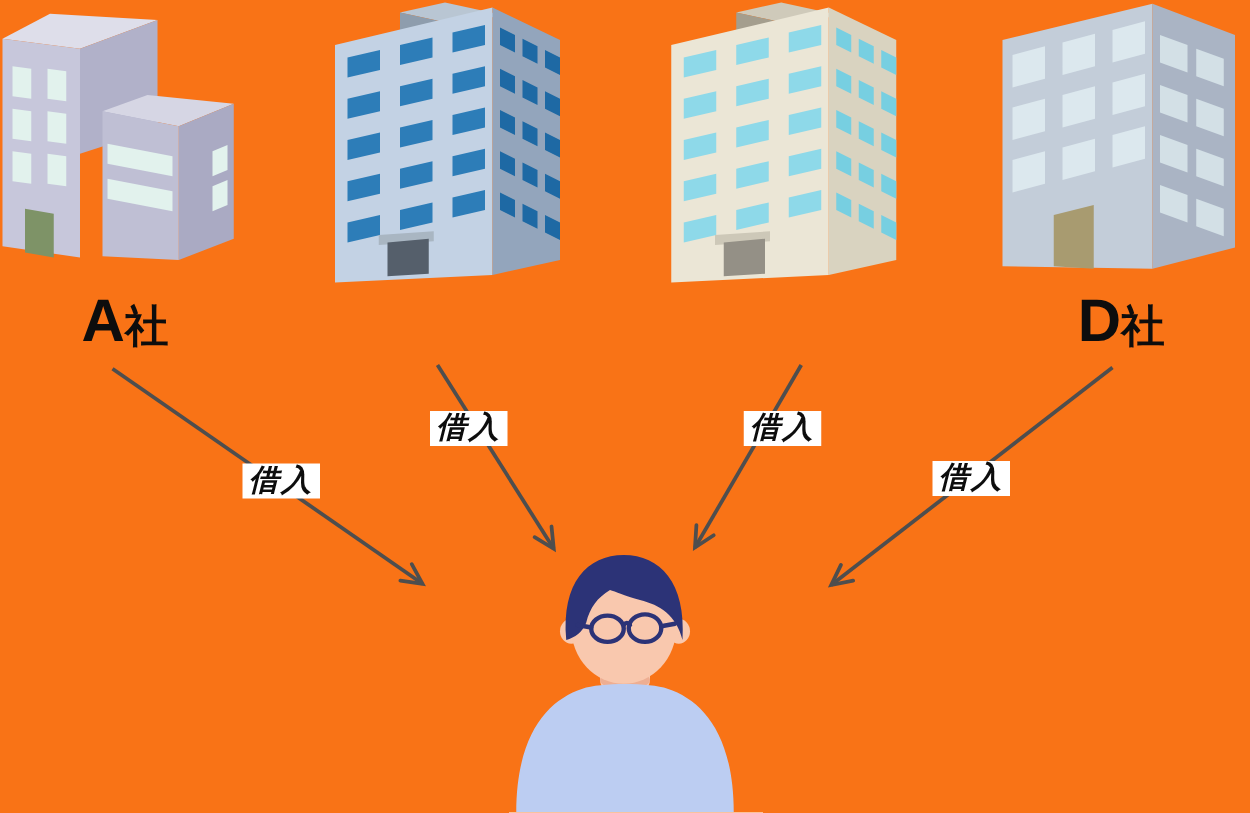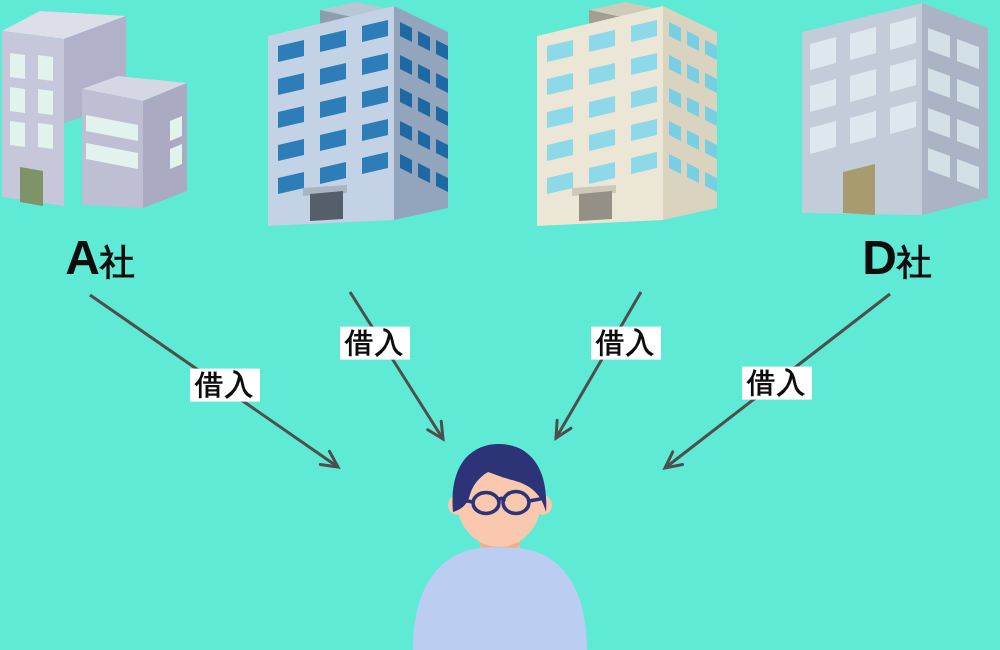--- a/index.html
+++ b/index.html
@@ -1,30 +1,30 @@
 <!DOCTYPE html>
 <html><head>
 <meta charset="utf-8">
 <style>
   html,body{margin:0;padding:0;background:#ffffff;}
   .canvas{
-    position:relative;width:1000px;height:650px;background:#5eead4;overflow:hidden;
+    position:relative;width:1000px;height:650px;background:#f97316;overflow:hidden;
     font-family:"Liberation Sans","DejaVu Sans",sans-serif;
   }
   .bldg,.layer,.person{position:absolute;}
   .company-label{
     position:absolute;transform:translate(-50%,-50%);
     font-weight:bold;color:#0d0d0d;white-space:nowrap;line-height:1;
   }
   .company-label .letter{font-size:48px;}
   .company-label .suffix{font-size:35px;}
   .loan-label{
     position:absolute;transform:translate(-50%,-50%);
-    font-weight:bold;font-size:28px;color:#0d0d0d;background:#ffffff;
-    padding:1px 5px;letter-spacing:2px;white-space:nowrap;line-height:1.1;
+    font-weight:bold;font-size:24px;color:#0d0d0d;background:#ffffff;
+    padding:1px 5px;letter-spacing:2px;white-space:nowrap;line-height:1.1;font-style:italic;
   }
 </style>
 </head>
 <body>
 
 <div class="canvas">
 
   <svg width="0" height="0" style="position:absolute">
     <defs>
       <polygon id="winF" points="0,0 26,-6 26,10 0,16"></polygon>

